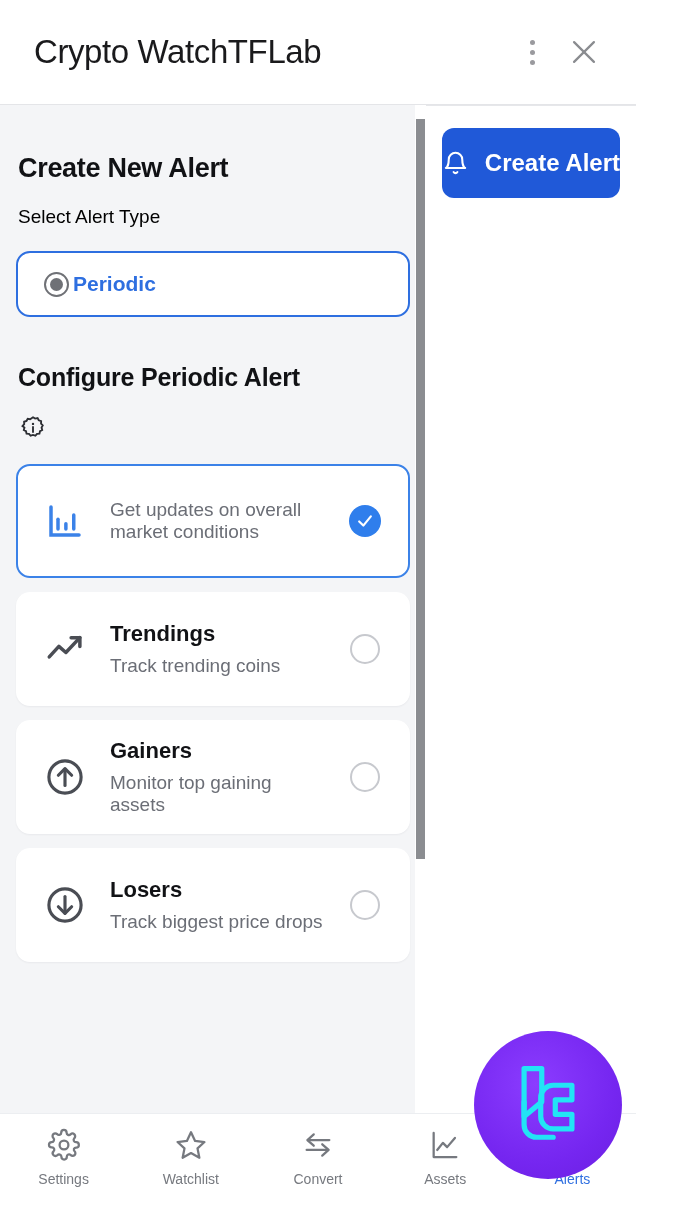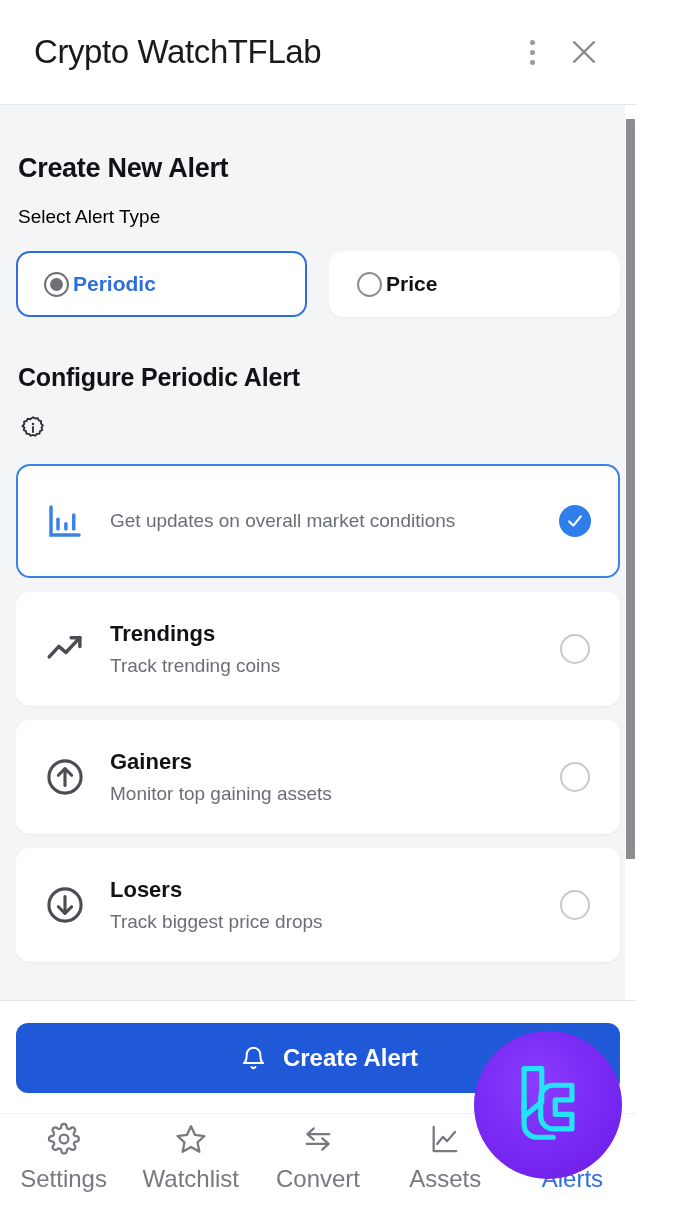--- a/index.html
+++ b/index.html
@@ -56,21 +56,21 @@
   .kebab i { width: 5px; height: 5px; border-radius: 50%; background: #9a9a9e; display: block; }
 
   
   .body-wrap {
     flex: 1 1 auto;
     position: relative;
     background: #f4f5f7;
     border-top: 1px solid #e4e5e8;
     overflow: hidden;
     display: flex;
-    flex-direction: column;
+    flex-direction: row;
   }
   .scroll-area {
     flex: 1 1 auto;
     position: relative;
     padding: 0 16px 0 16px;
     overflow: hidden;
   }
 
   .section-title {
     font-size: 27px;
@@ -181,21 +181,20 @@
     border-radius: 12px;
     color: #ffffff;
     font-size: 24px;
     font-weight: 600;
     font-family: "Liberation Sans", sans-serif;
     display: flex;
     align-items: center;
     justify-content: center;
     gap: 16px;
     cursor: pointer;
-    padding-left: 22px;
   }
 
   
   .bottom-nav {
     flex: 0 0 auto;
     height: 94px;
     background: #ffffff;
     border-top: 1px solid #eceef1;
     display: flex;
     align-items: center;
@@ -204,21 +203,21 @@
   .nav-item {
     flex: 1 1 0;
     display: flex;
     flex-direction: column;
     align-items: center;
     gap: 9px;
     cursor: pointer;
     color: #76797f;
   }
   .nav-item.active { color: #2f6fe0; }
-  .nav-label { font-size: 24px; }
+  .nav-label { font-size: 14px; }
 
   
   .logo-badge {
     position: absolute;
     right: 14px;
     bottom: 28px;
     width: 148px;
     height: 148px;
     border-radius: 50%;
     background: #7b2ff7;
@@ -281,24 +280,20 @@
 
       <div class="type-row">
 
         <div class="type-card selected">
           <span class="radio-outer on">
             <span class="radio-dot"></span>
           </span>
           <span class="type-label">Periodic</span>
         </div>
 
-        <div class="type-card">
-          <span class="radio-outer"></span>
-          <span class="type-label">Price</span>
-        </div>
 
       </div>
 
       <div class="cfg-title">Configure Periodic Alert</div>
 
       <div class="hint-row">
         <svg width="30" height="30" viewBox="0 0 24 24" fill="none" stroke="#2c2e33" stroke-width="1.5">
           <path d="M12 2.6l1.7 1.05 1.95-.35.95 1.75 1.9.6-.05 2 1.35 1.45-.95 1.75.5 1.95-1.75.95-.45 1.95-1.95.2-1.3 1.5-1.9-.7-1.9.7-1.3-1.5-1.95-.2-.45-1.95-1.75-.95.5-1.95L3.6 9.65l1.35-1.45-.05-2 1.9-.6.95-1.75 1.95.35z"></path>
           <line x1="12" y1="10.4" x2="12" y2="14.4" stroke-linecap="round"></line>
           <circle cx="12" cy="7.9" r="0.95" fill="#2c2e33" stroke="none"></circle>

